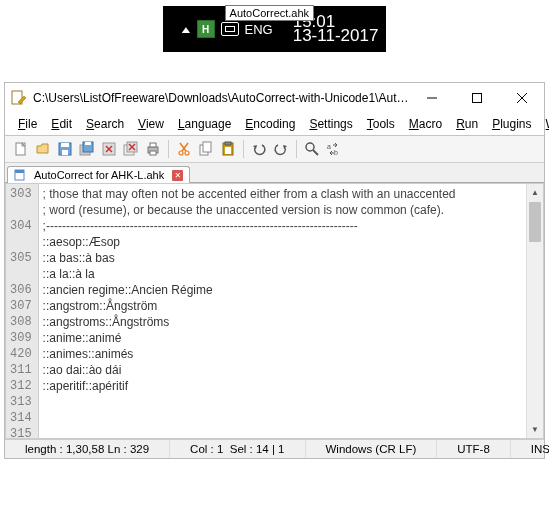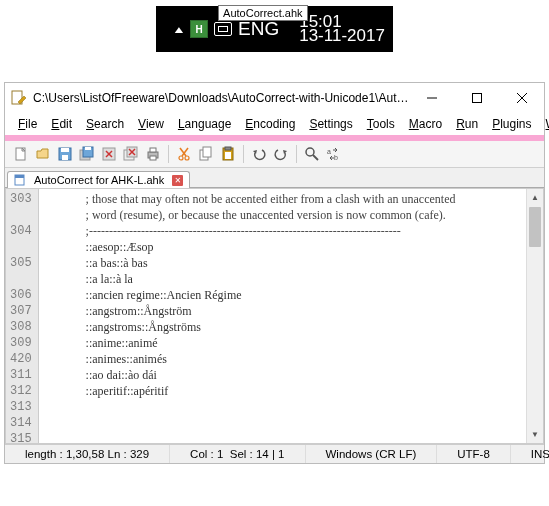--- a/index.html
+++ b/index.html
@@ -6,51 +6,51 @@
   body { font-family: "Segoe UI", Tahoma, sans-serif; font-size: 12px; background: #fff; width: 549px; }
   
   
   .taskbar-wrap { display: flex; justify-content: center; padding: 6px 0 30px 0; }
   .taskbar { background: #000; color: #fff; display: flex; align-items: center; height: 46px; padding: 0 8px 0 18px; position: relative; }
   .tooltip { position: absolute; top: -1px; left: 62px; background: #fff; color: #000; border: 1px solid #767676; padding: 1px 4px; font-size: 11px; z-index: 2; }
   .chevron { font-size: 10px; margin-right: 6px; display:inline-block; transform: scaleX(1.4);}
   .ahk-icon { background: #3b8f3b; color: #fff; width: 18px; height: 18px; display: flex; align-items: center; justify-content: center; font-size: 10px; font-weight: bold; margin-right: 6px; border:1px solid #2c6b2c;}
   .key-icon { width: 18px; height: 14px; border: 1px solid #fff; border-radius: 2px; margin-right: 6px; position: relative; }
   .key-icon::after { content:""; position:absolute; left:3px; right:3px; top:3px; bottom:3px; border:1px solid #fff; }
-  .lang { font-size: 19px; margin-right: 20px; }
+  .lang { font-size: 13px; margin-right: 20px; }
   .clock { font-size: 17px; line-height: 14px; }
   
   
   .window { border: 1px solid #bbb; margin: 0 4px; background: #fff; }
   .titlebar { display: flex; align-items: center; height: 30px; padding: 0 0 0 6px; }
   .title-icon { width: 16px; height: 16px; margin-right: 6px; }
   .title-text { flex: 1; font-size: 12px; color: #000; white-space: nowrap; overflow: hidden; text-overflow: ellipsis; }
   .win-btns { display: flex; }
   .win-btn { width: 45px; height: 29px; display: flex; align-items: center; justify-content: center; font-size: 10px; font-family: "Segoe UI Symbol", sans-serif; }
   
   
-  .menubar { display: flex; padding: 2px 6px; gap: 0; border-bottom: 6px solid #f9a8d4; background:#fff;}
+  .menubar { display: flex; padding: 2px 6px; gap: 0; border-bottom: 1px solid #f9a8d4; background:#fff;}
   .menu-item { padding: 2px 7px; font-size: 12px; }
   .menu-item .u { text-decoration: underline; }
   
   
   .toolbar { display: flex; align-items: center; padding: 3px 6px; gap: 2px; border-bottom: 1px solid #d0d0d0; background: #f5f5f5; }
   .tb-btn { width: 20px; height: 20px; display: flex; align-items: center; justify-content: center; }
   .tb-sep { width: 1px; height: 18px; background: #ccc; margin: 0 3px; }
   
   
   .tabbar { display: flex; background: #f0f0f0; padding: 2px 2px 0 2px; border-bottom: 1px solid #aaa; }
   .tab { display: flex; align-items: center; background: #fff; border: 1px solid #aaa; border-bottom: none; padding: 2px 6px; font-size: 11px; gap: 8px; border-radius: 3px 3px 0 0; position:relative; top:1px;}
   .tab-icon { width: 12px; height: 12px; }
   .tab-close { width: 11px; height: 11px; background: #d9534f; color: #fff; font-size: 8px; display: flex; align-items: center; justify-content: center; border-radius: 1px; }
   
   
   .editor-wrap { display: flex; border: 1px solid #ccc; margin: 0 0 0 0; height: 256px; overflow: hidden; position:relative;}
   .gutter { background: #e8e8e8; color: #808080; padding: 2px 6px 2px 4px; font-family: "Courier New", monospace; font-size: 12px; line-height: 16px; border-right: 1px solid #ccc; user-select:none;}
-  .editor { flex: 1; font-family: Liberation Serif, serif; font-size: 12px; line-height: 16px; padding: 2px 4px; white-space: pre-wrap; word-break: break-word; color: #333; overflow-y: scroll; margin-left: 43px; }
+  .editor { flex: 1; font-family: Liberation Sans, sans-serif; font-size: 12px; line-height: 16px; padding: 2px 4px; white-space: pre-wrap; word-break: break-word; color: #333; overflow-y: scroll; }
   .editor .line { min-height: 16px; }
   .comment { color: #444; }
   .vscroll { width:17px; background:#f0f0f0; border-left:1px solid #ddd; position:relative;}
   .vscroll .arrow { height:17px; display:flex; align-items:center; justify-content:center; font-size:8px; color:#555;}
   .vscroll .thumb { position:absolute; left:2px; right:2px; top:18px; height:40px; background:#c2c2c2; border-radius:1px;}
   
   
   .statusbar { display: flex; border-top: 1px solid #ccc; font-size: 11.5px; background: #f0f0f0; }
   .status-cell { padding: 3px 20px; border-right: 1px solid #ddd; white-space: nowrap; }
   .status-cell.grow { flex: 1; }

